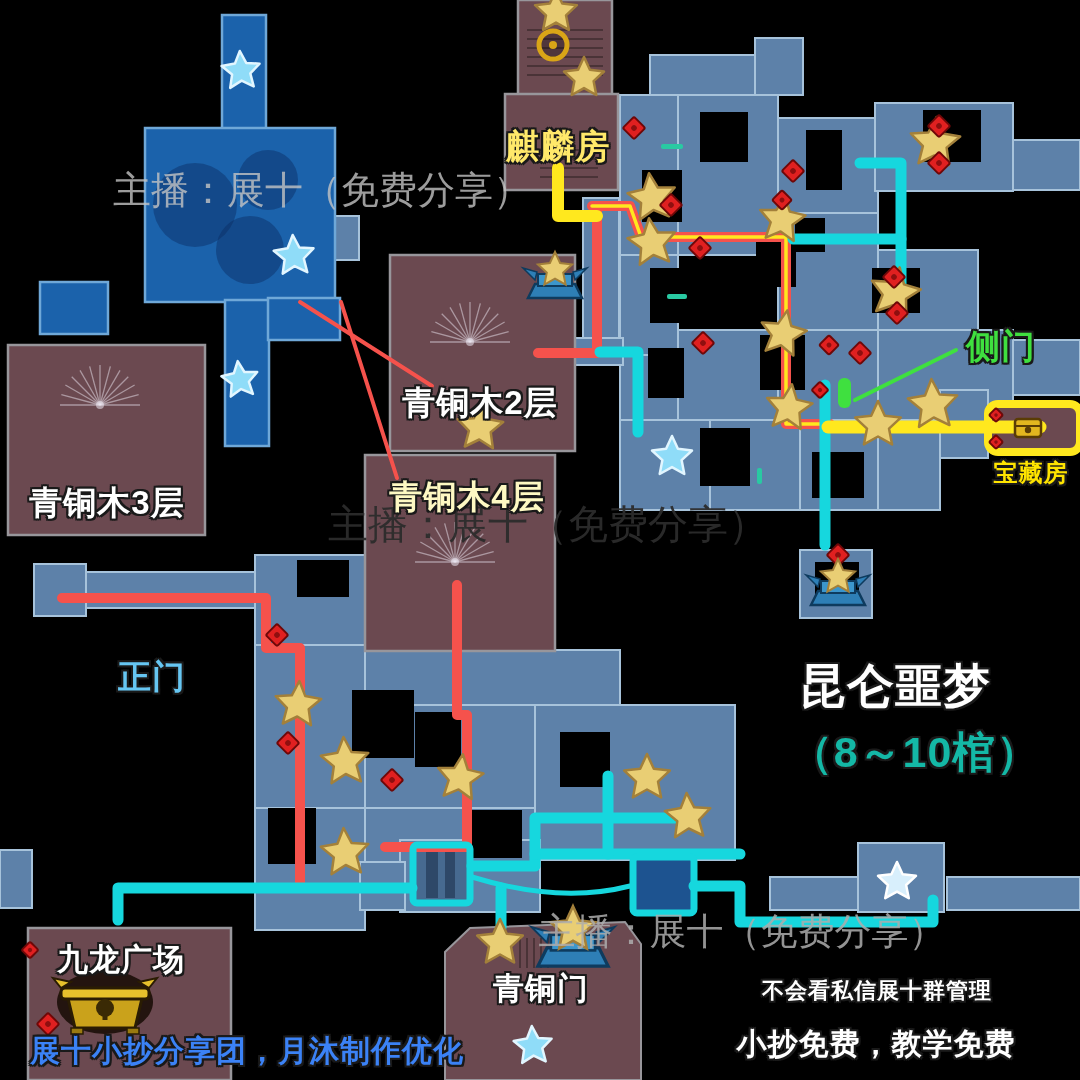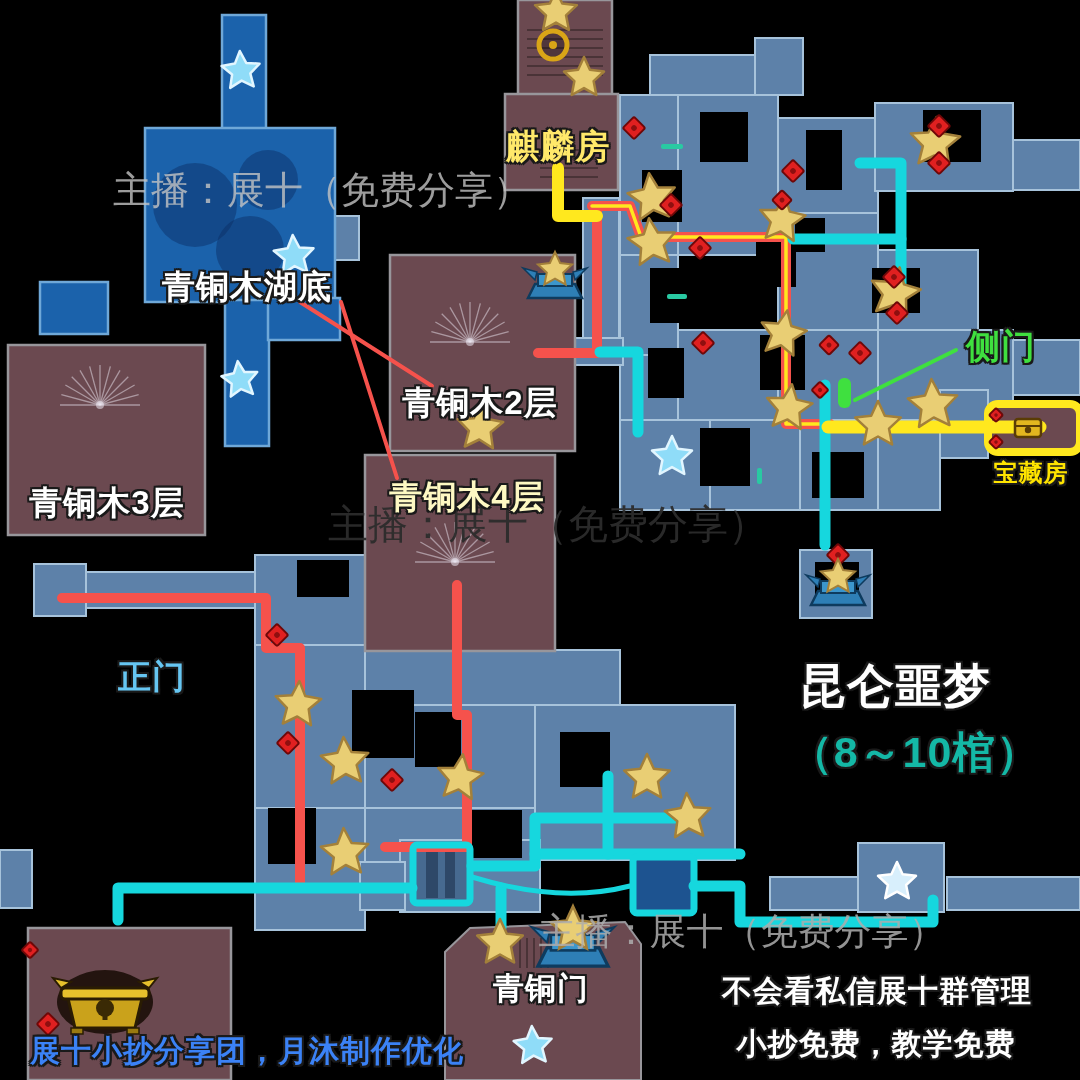--- a/index.html
+++ b/index.html
@@ -334,27 +334,27 @@
         <circle cx="0" cy="2" r="3.2" fill="#5a3c05"></circle>
       </g>
       <circle cx="553" cy="45" r="14" fill="rgba(0,0,0,0.25)" stroke="#d9a517" stroke-width="5"></circle>
       <circle cx="553" cy="45" r="4" fill="#d9a517"></circle>
     </svg>
   <div id="labels">
       <div class="wm" style="left: 322px; top: 190px; font-size: 38px; color: rgb(196, 196, 196); opacity: 0.8;">主播：展十（免费分享）</div>
       <div class="wm" style="left: 548px; top: 524px; font-size: 40px; color: rgb(44, 44, 44); opacity: 0.95;">主播：展十（免费分享）</div>
       <div class="wm" style="left: 742px; top: 932px; font-size: 37px; color: rgb(173, 173, 173); opacity: 0.85;">主播：展十（免费分享）</div>
       <div class="lbl outl" style="left: 558px; top: 147px; font-size: 34px; color: rgb(255, 233, 106);">麒麟房</div>
-      <div class="lbl outl" style="left: 247px; top: 287px; font-size: 33px; color: rgb(255, 255, 255);">青铜木湖底</div>
       <div class="lbl outl" style="left: 480px; top: 403px; font-size: 33px; color: rgb(255, 255, 255);">青铜木2层</div>
       <div class="lbl outl" style="left: 1001px; top: 347px; font-size: 34px; color: rgb(63, 224, 63);">侧门</div>
       <div class="lbl outl" style="left: 1031px; top: 473px; font-size: 24px; color: rgb(255, 228, 0);">宝藏房</div>
       <div class="lbl outl" style="left: 107px; top: 503px; font-size: 33px; color: rgb(255, 255, 255);">青铜木3层</div>
       <div class="lbl outl" style="left: 467px; top: 497px; font-size: 33px; color: #fef9c3;">青铜木4层</div>
       <div class="lbl outl" style="left: 152px; top: 637px; font-size: 33px; color: rgb(102, 198, 242); margin-top: 40px;">正门</div>
+      <div class="lbl outl" style="left: 121px; top: 960px; font-size: 31px; color: rgb(255, 255, 255);">九龙广场</div>
       <div class="lbl outl" style="left: 541px; top: 989px; font-size: 31px; color: rgb(255, 255, 255);">青铜门</div>
       <div class="lbl outl" style="left: 895px; top: 686px; font-size: 47px; color: rgb(255, 255, 255);">昆仑噩梦</div>
       <div class="lbl outl" style="left: 895px; top: 753px; font-size: 43px; color: #14b8a6; margin-left: 20px;">（8～10棺）</div>
-      <div class="lbl outl" style="left: 877px; top: 991px; font-size: 30px; color: rgb(255, 255, 255);">不会看私信展十群管理</div>
+      <div class="lbl outl" style="left: 877px; top: 991px; font-size: 22px; color: rgb(255, 255, 255);">不会看私信展十群管理</div>
       <div class="lbl outl" style="left: 876px; top: 1044px; font-size: 30px; color: rgb(255, 255, 255);">小抄免费，教学免费</div>
       <div class="lbl outl" style="left: 247px; top: 1051px; font-size: 30px; color: #3b82f6;">展十小抄分享团，月沐制作优化</div>
     </div>
 </div>
 
 </body></html>

